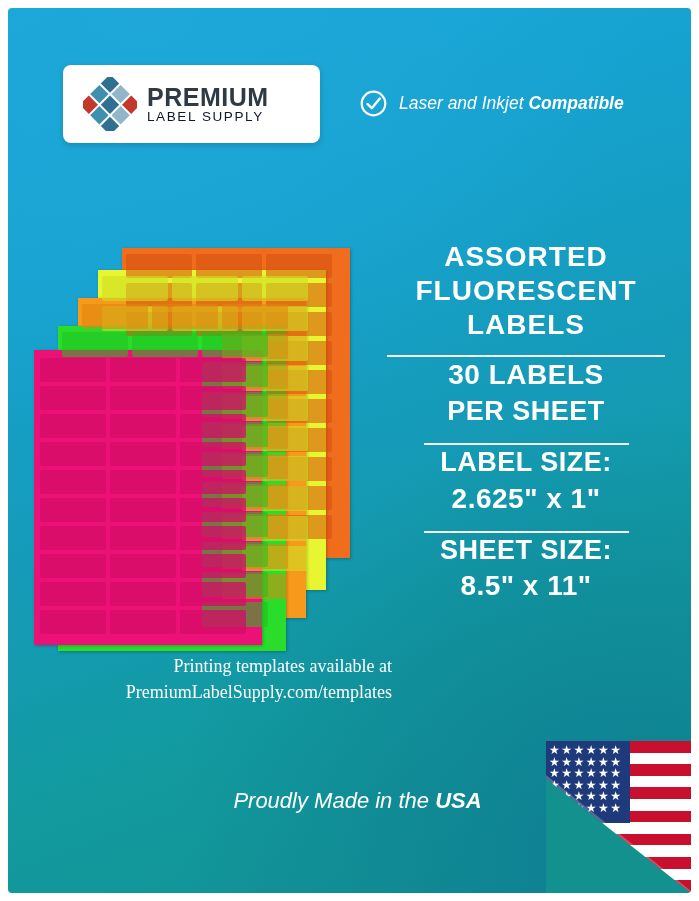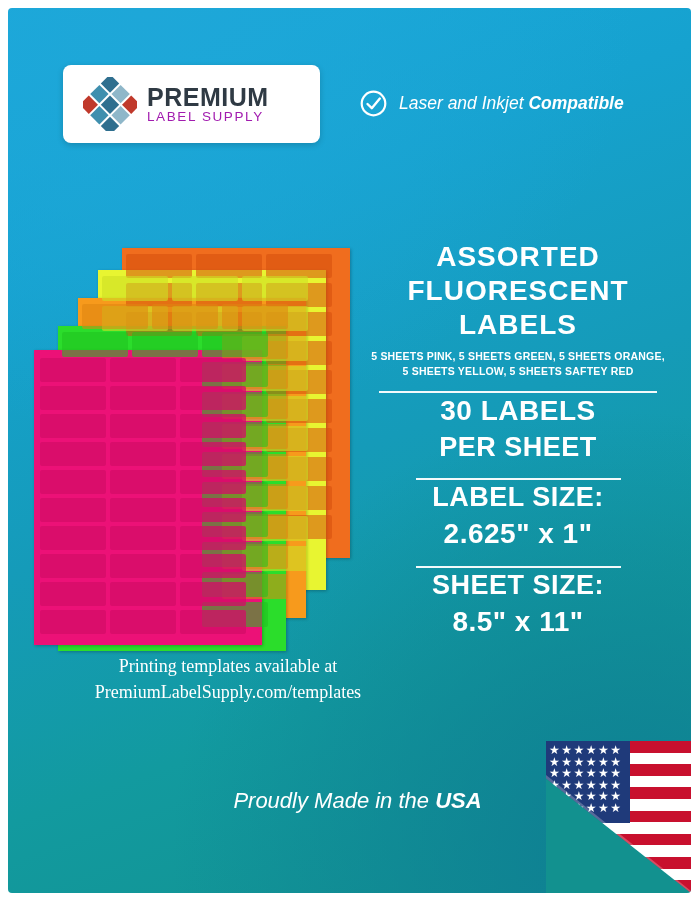--- a/index.html
+++ b/index.html
@@ -60,21 +60,21 @@
     line-height: 1;
   }
   .logo-title {
     font-size: 25px;
     font-weight: bold;
     color: #2f3a44;
     letter-spacing: 0.5px;
   }
   .logo-sub {
     font-size: 13.5px;
-    color: #a21caf;
+    color: #0f172a;
     letter-spacing: 1.6px;
     margin-top: 0;
   }
 
   
   .compat {
     position: absolute;
     left: 352px;
     top: 82px;
     display: flex;
@@ -90,21 +90,21 @@
   .compat-text {
     font-size: 17.5px;
     font-style: italic;
     white-space: nowrap;
   }
   .compat-text b { font-style: italic; }
 
   
   .info {
     position: absolute;
-    left: 350px;
+    left: 358px;
     top: 232px;
     width: 320px;
     text-align: center;
     color: #ffffff;
   }
   .info-h1 {
     font-size: 28px;
     font-weight: bold;
     letter-spacing: 1px;
     line-height: 1.22;
@@ -130,24 +130,24 @@
     font-size: 27px;
     font-weight: bold;
     line-height: 1.32;
     letter-spacing: 0.5px;
   }
   .info-block .big { font-size: 28px; }
 
   
   .templates {
     position: absolute;
-    left: 40px;
+    left: 24px;
     top: 645px;
     width: 360px;
-    text-align: center;
+    text-align: right;
     color: #ffffff;
     font-family: "Liberation Serif", serif;
     font-size: 18px;
     line-height: 1.45;
   }
 
   
   .usa {
     position: absolute;
     left: 8px;
@@ -369,24 +369,20 @@
             <rect x="154" y="370" width="66" height="24" rx="2"></rect>
         </g>
       </svg>
     </div>
 
     <div class="info">
       <div class="info-h1">
         <div>ASSORTED</div>
         <div class="line2">FLUORESCENT LABELS</div>
       </div>
-      <div class="info-breakdown">
-        <div>5 SHEETS PINK, 5 SHEETS GREEN, 5 SHEETS ORANGE,</div>
-        <div>5 SHEETS YELLOW, 5 SHEETS SAFTEY RED</div>
-      </div>
       <div class="divider"></div>
 
       <div class="info-block">
         <div class="big">30 LABELS</div>
         <div>PER SHEET</div>
       </div>
       <div class="divider short"></div>
 
       <div class="info-block">
         <div>LABEL SIZE:</div>

